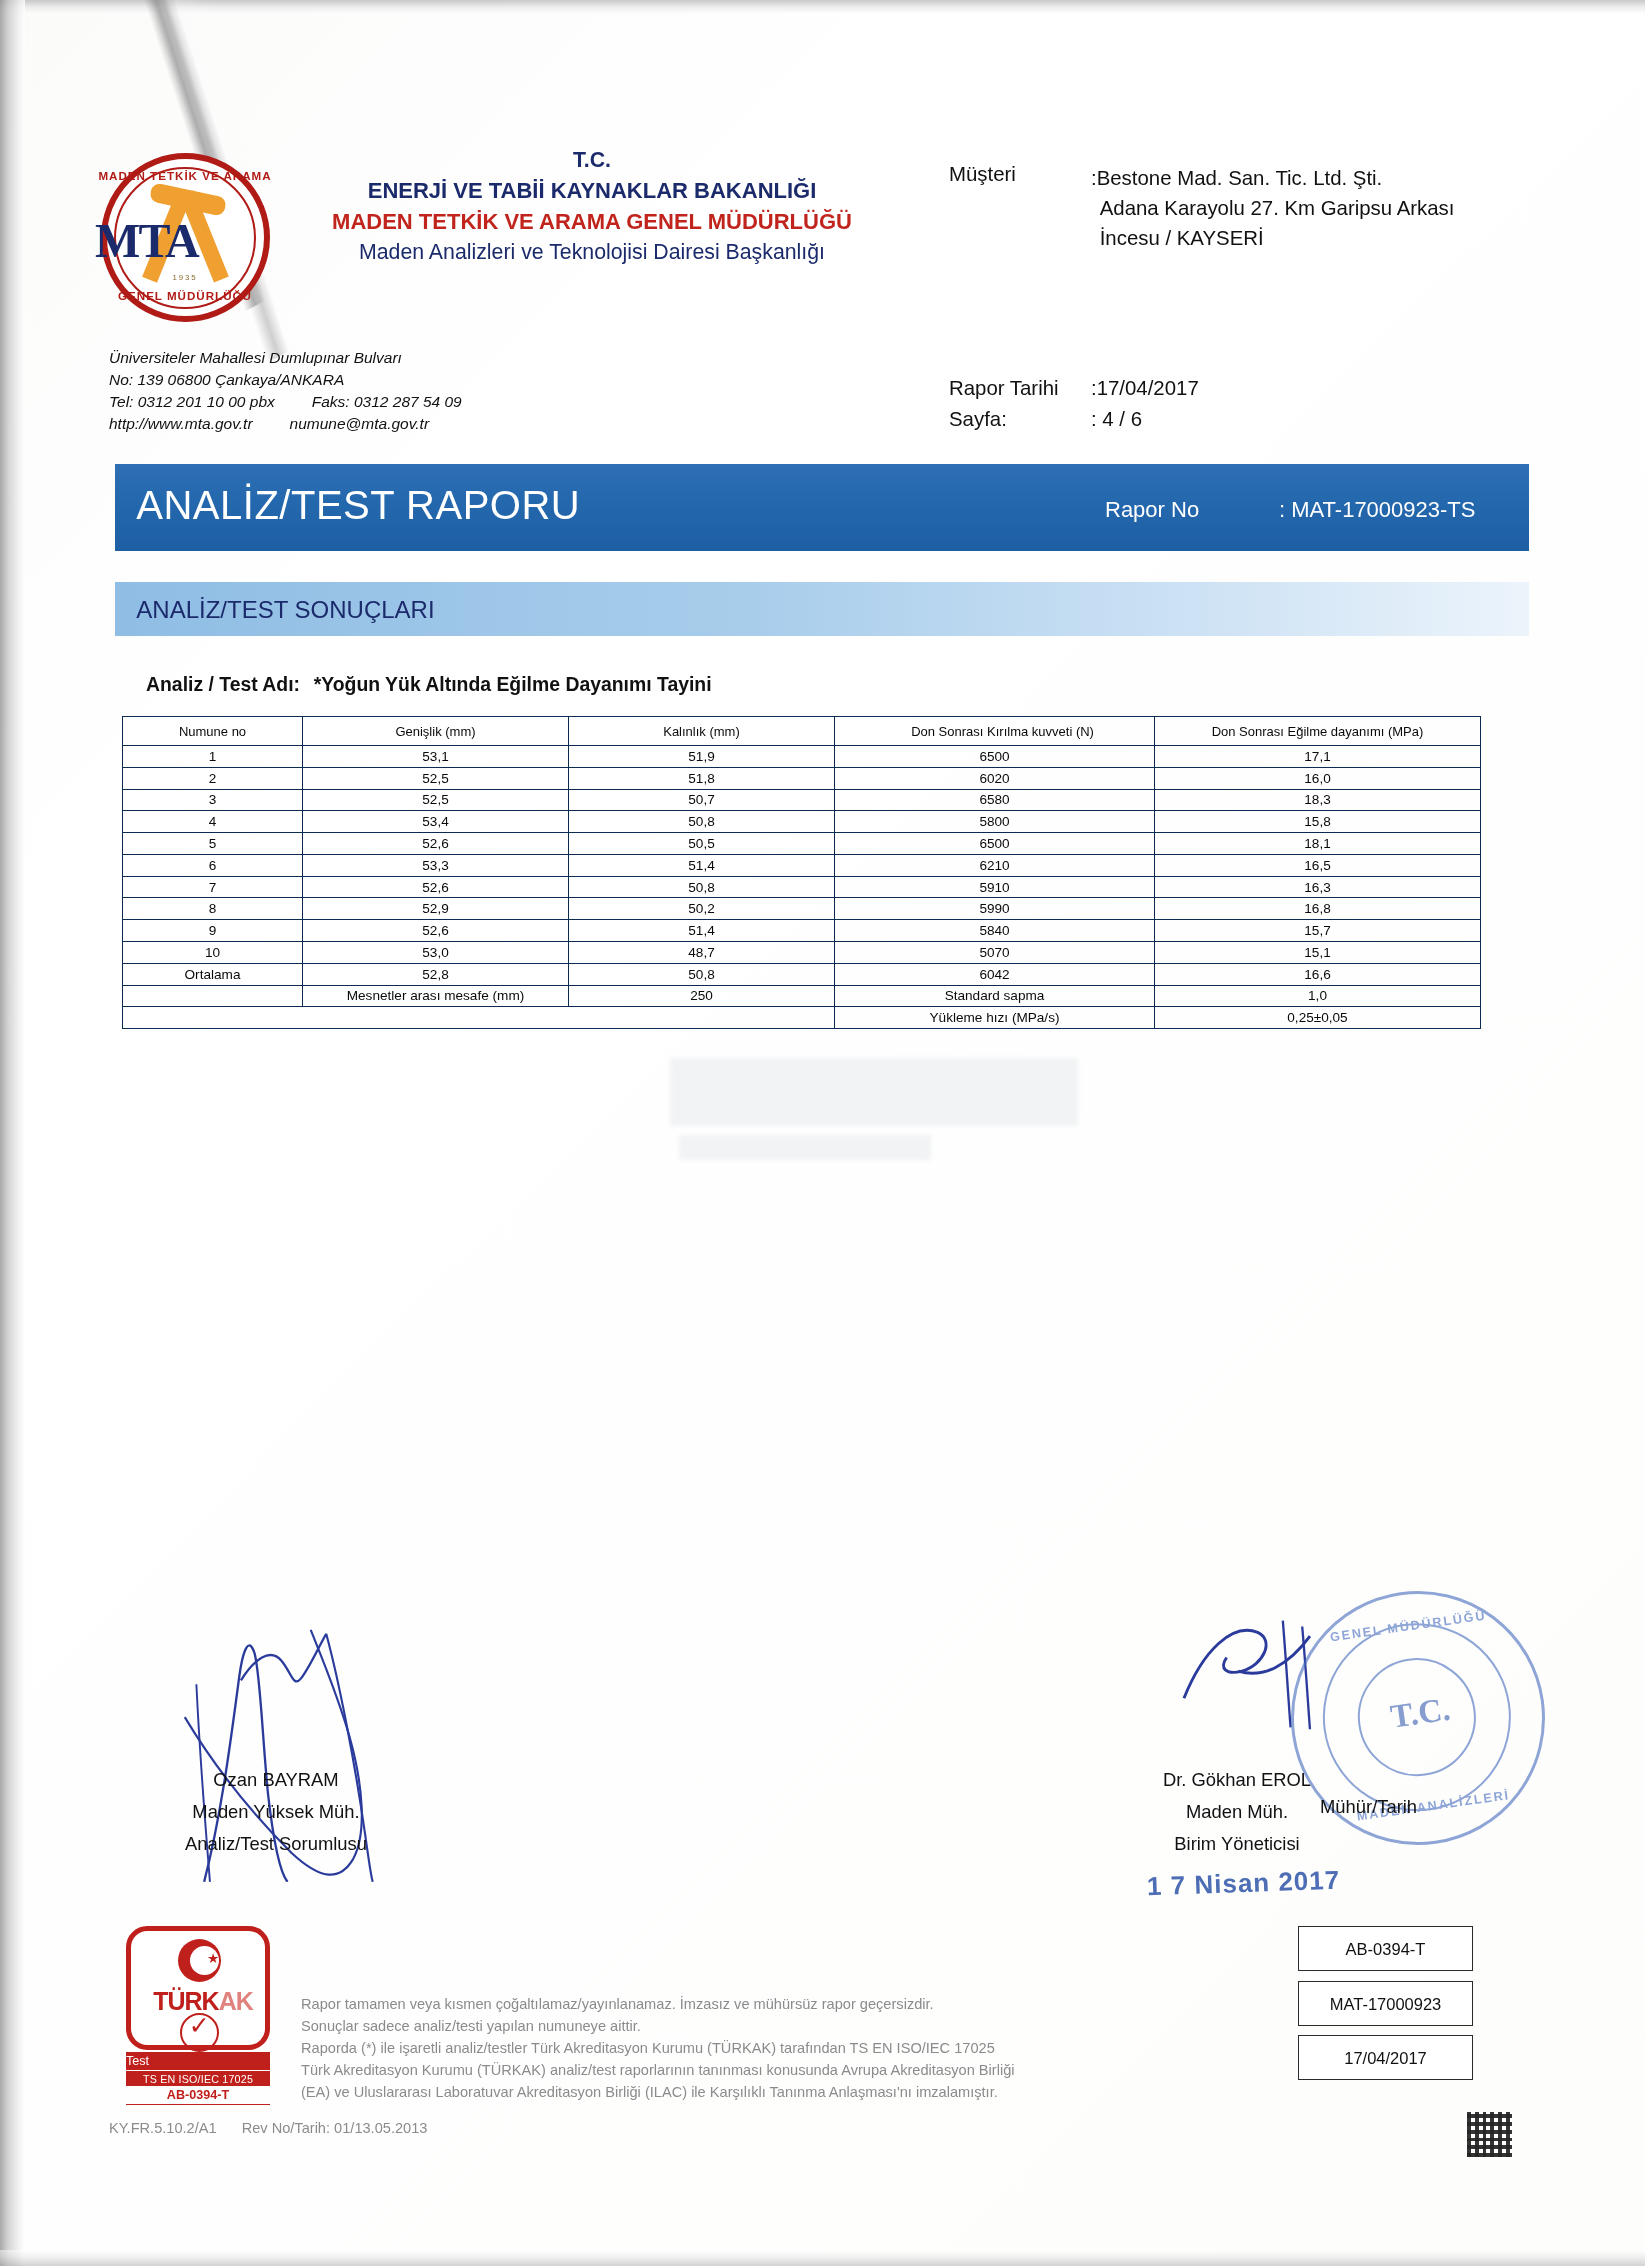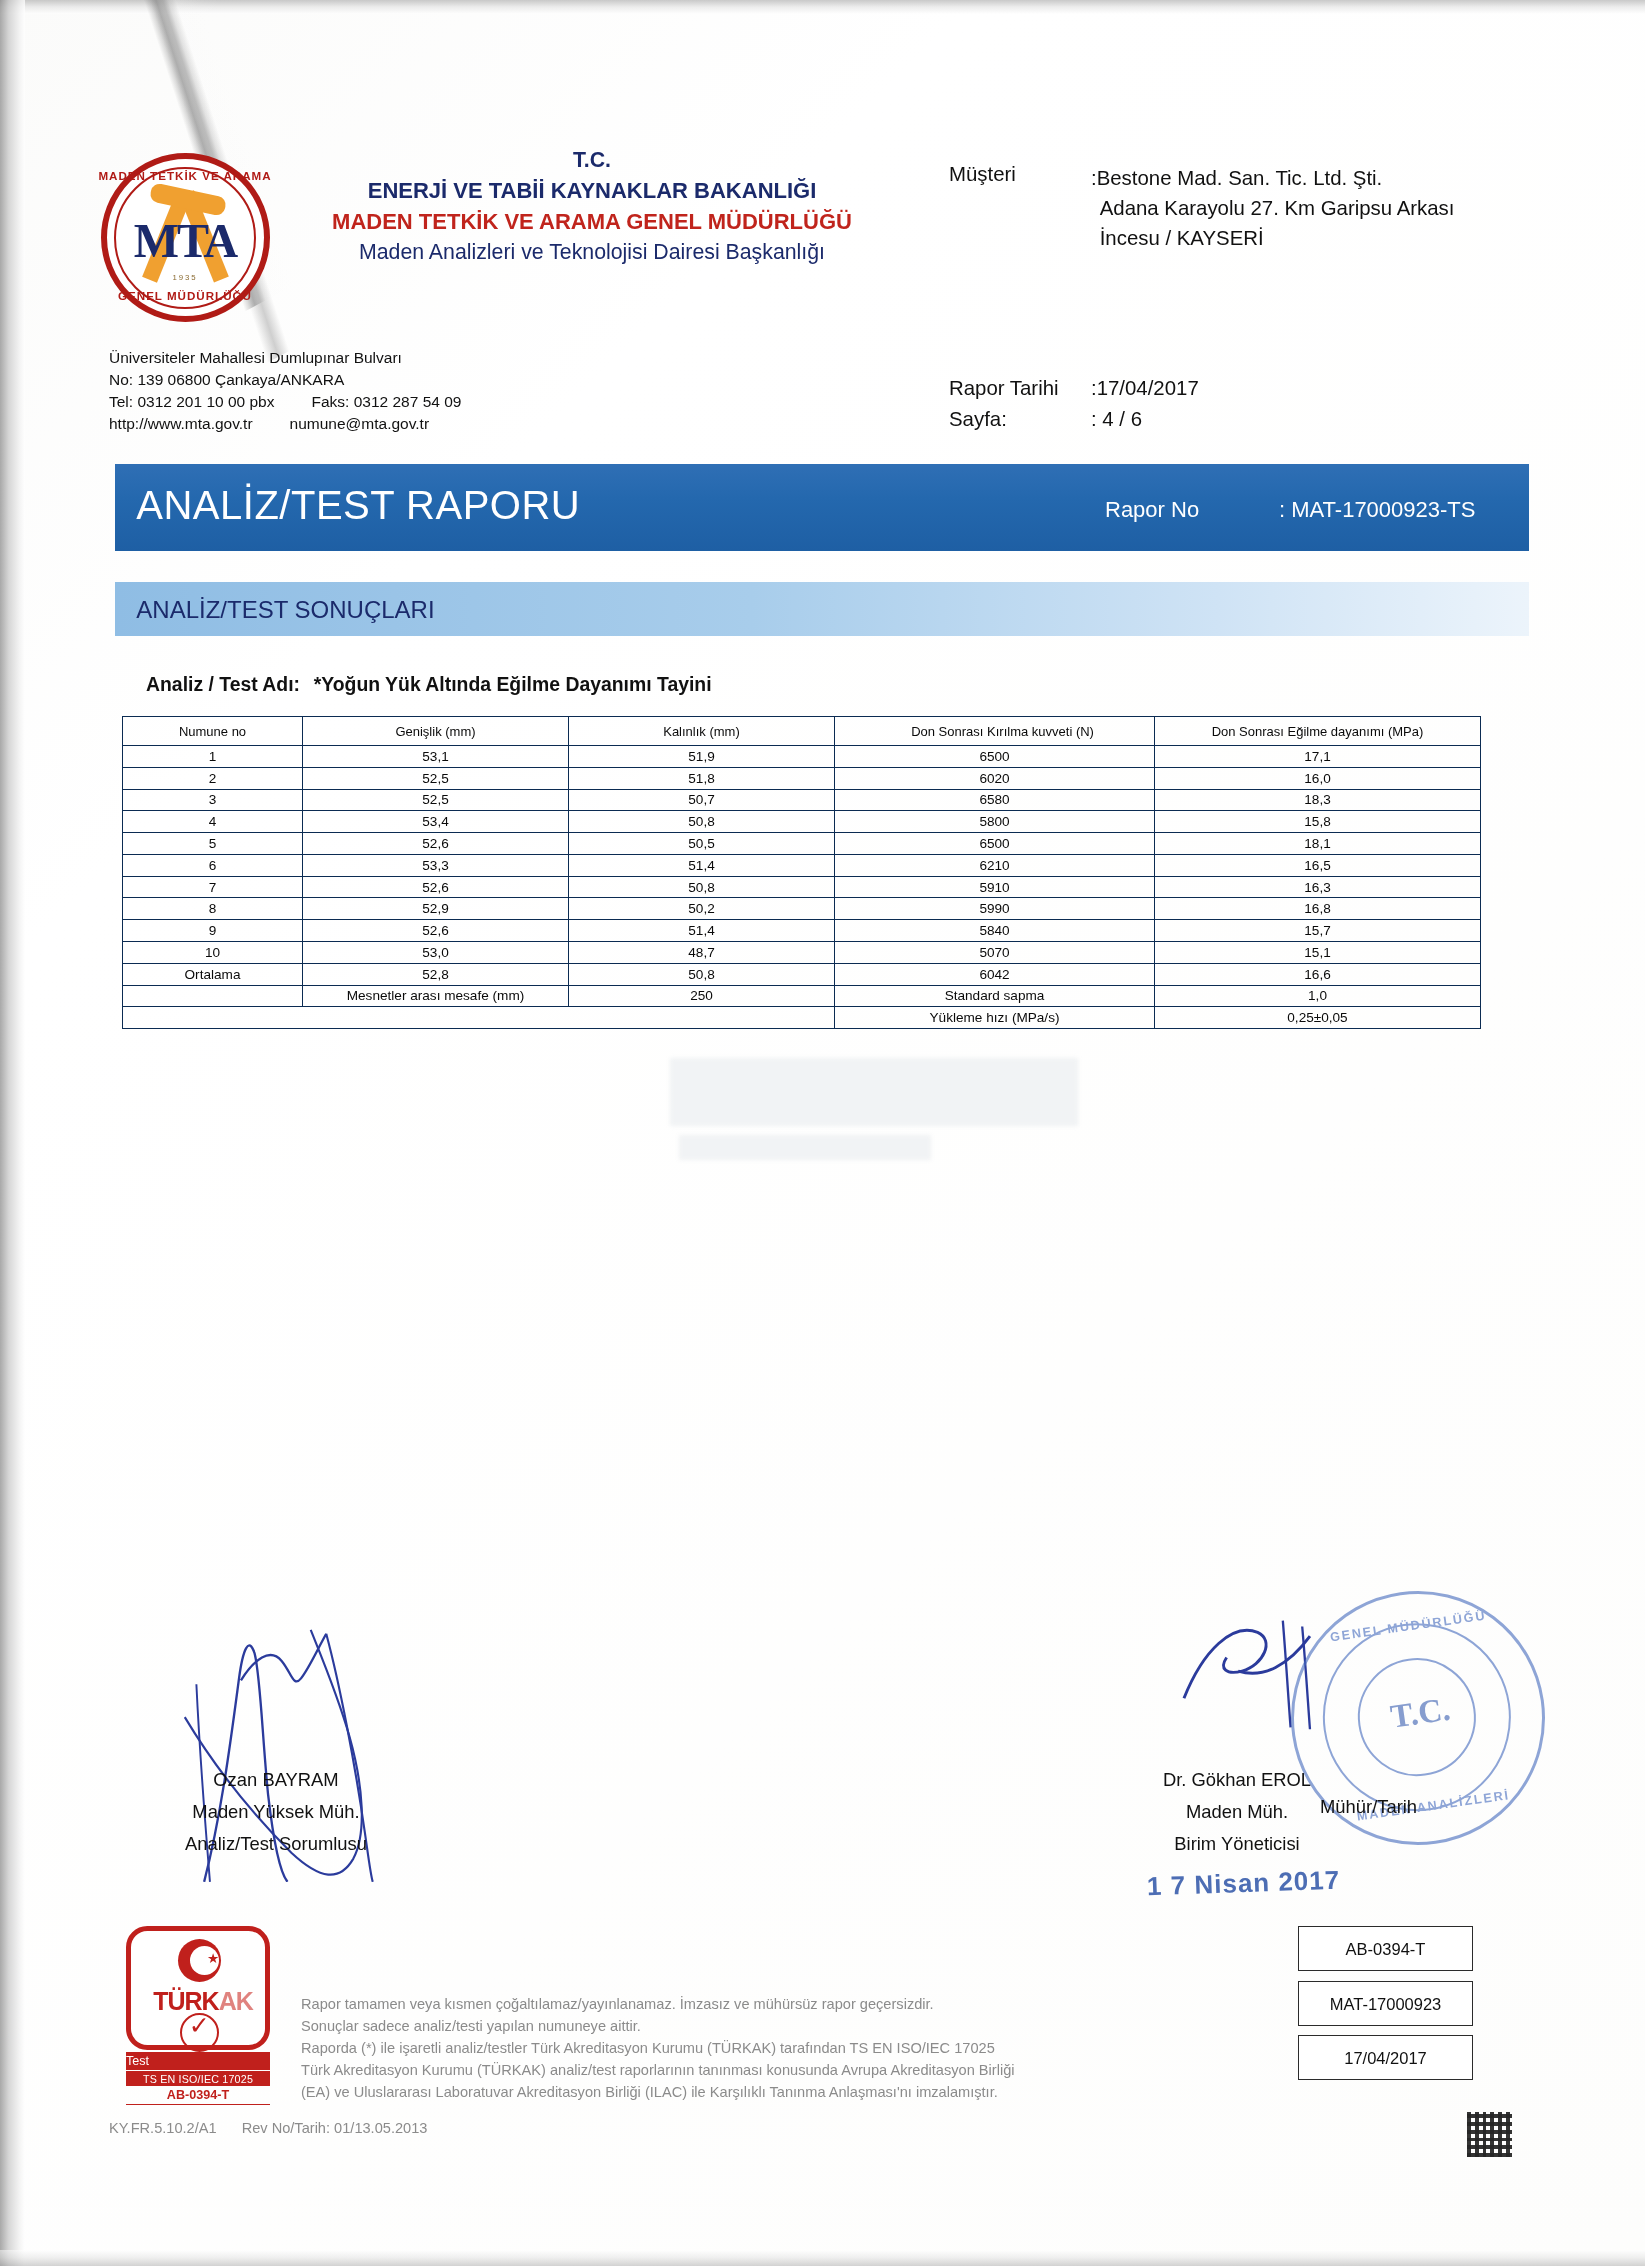--- a/index.html
+++ b/index.html
@@ -77,21 +77,21 @@
   }
   .logo .pick.a { left: 21.3px; transform: rotate(22deg); }
   .logo .pick.b { left: 58px; transform: rotate(-22deg); }
   .logo .pickhead {
     position: absolute; width: 76px; height: 19.4px;
     background: #f0a030; border-radius: 8.7px; left: 11.6px; top: 5.8px;
   }
   .logo .pickhead.b { transform: rotate(12deg); top: 1.9px; }
   .logo .mta {
     position: absolute; left: 0; top: 60px; width: 180px;
-    text-align: center; font-size: 48px; font-weight: bold;
+    font-size: 48px; font-weight: bold;
     color: #1b2a6b; letter-spacing: -1.9px; font-family: "Liberation Serif", serif;
   }
   .logo .arc-top, .logo .arc-bot {
     position: absolute; left: 0; width: 180px; text-align: center;
     font-size: 11.6px; font-weight: bold; color: #b01b16; letter-spacing: 1px;
   }
   .logo .arc-top { top: 15.5px; }
   .logo .arc-bot { top: 136px; }
   .logo .dots {
     position: absolute; left: 0; top: 120px; width: 180px; text-align: center;
@@ -110,21 +110,21 @@
   
   .cust { position: absolute; left: 949px; top: 163px; font-size: 20.4px; color: #111; }
   .cust .lbl { position: absolute; left: 0; top: 0; }
   .cust .val { position: absolute; left: 142px; top: 0; white-space: nowrap; }
   .cust .val div { line-height: 30px; }
   .cust .val div:first-child { text-indent: 0; }
   .cust .val div:not(:first-child) { padding-left: 8.7px; }
 
   
   .addr { position: absolute; left: 109px; top: 347px; font-size: 15.5px; color: #111; line-height: 22px; }
-  .addr .row { white-space: nowrap; }
+  .addr .row { white-space: nowrap; font-style: italic; }
   .addr .c2 { display: inline-block; margin-left: 37px; }
 
   
   .rdate { position: absolute; left: 949px; top: 373px; font-size: 20.4px; color: #111; line-height: 31px; }
   .rdate .lbl { display: inline-block; width: 142px; }
 
   
   .banner {
     position: absolute; left: 115px; top: 464px; width: 1414px; height: 87px;
     background: linear-gradient(180deg,#2f6fb5 0%,#2468ae 40%,#1e5fa4 100%);

